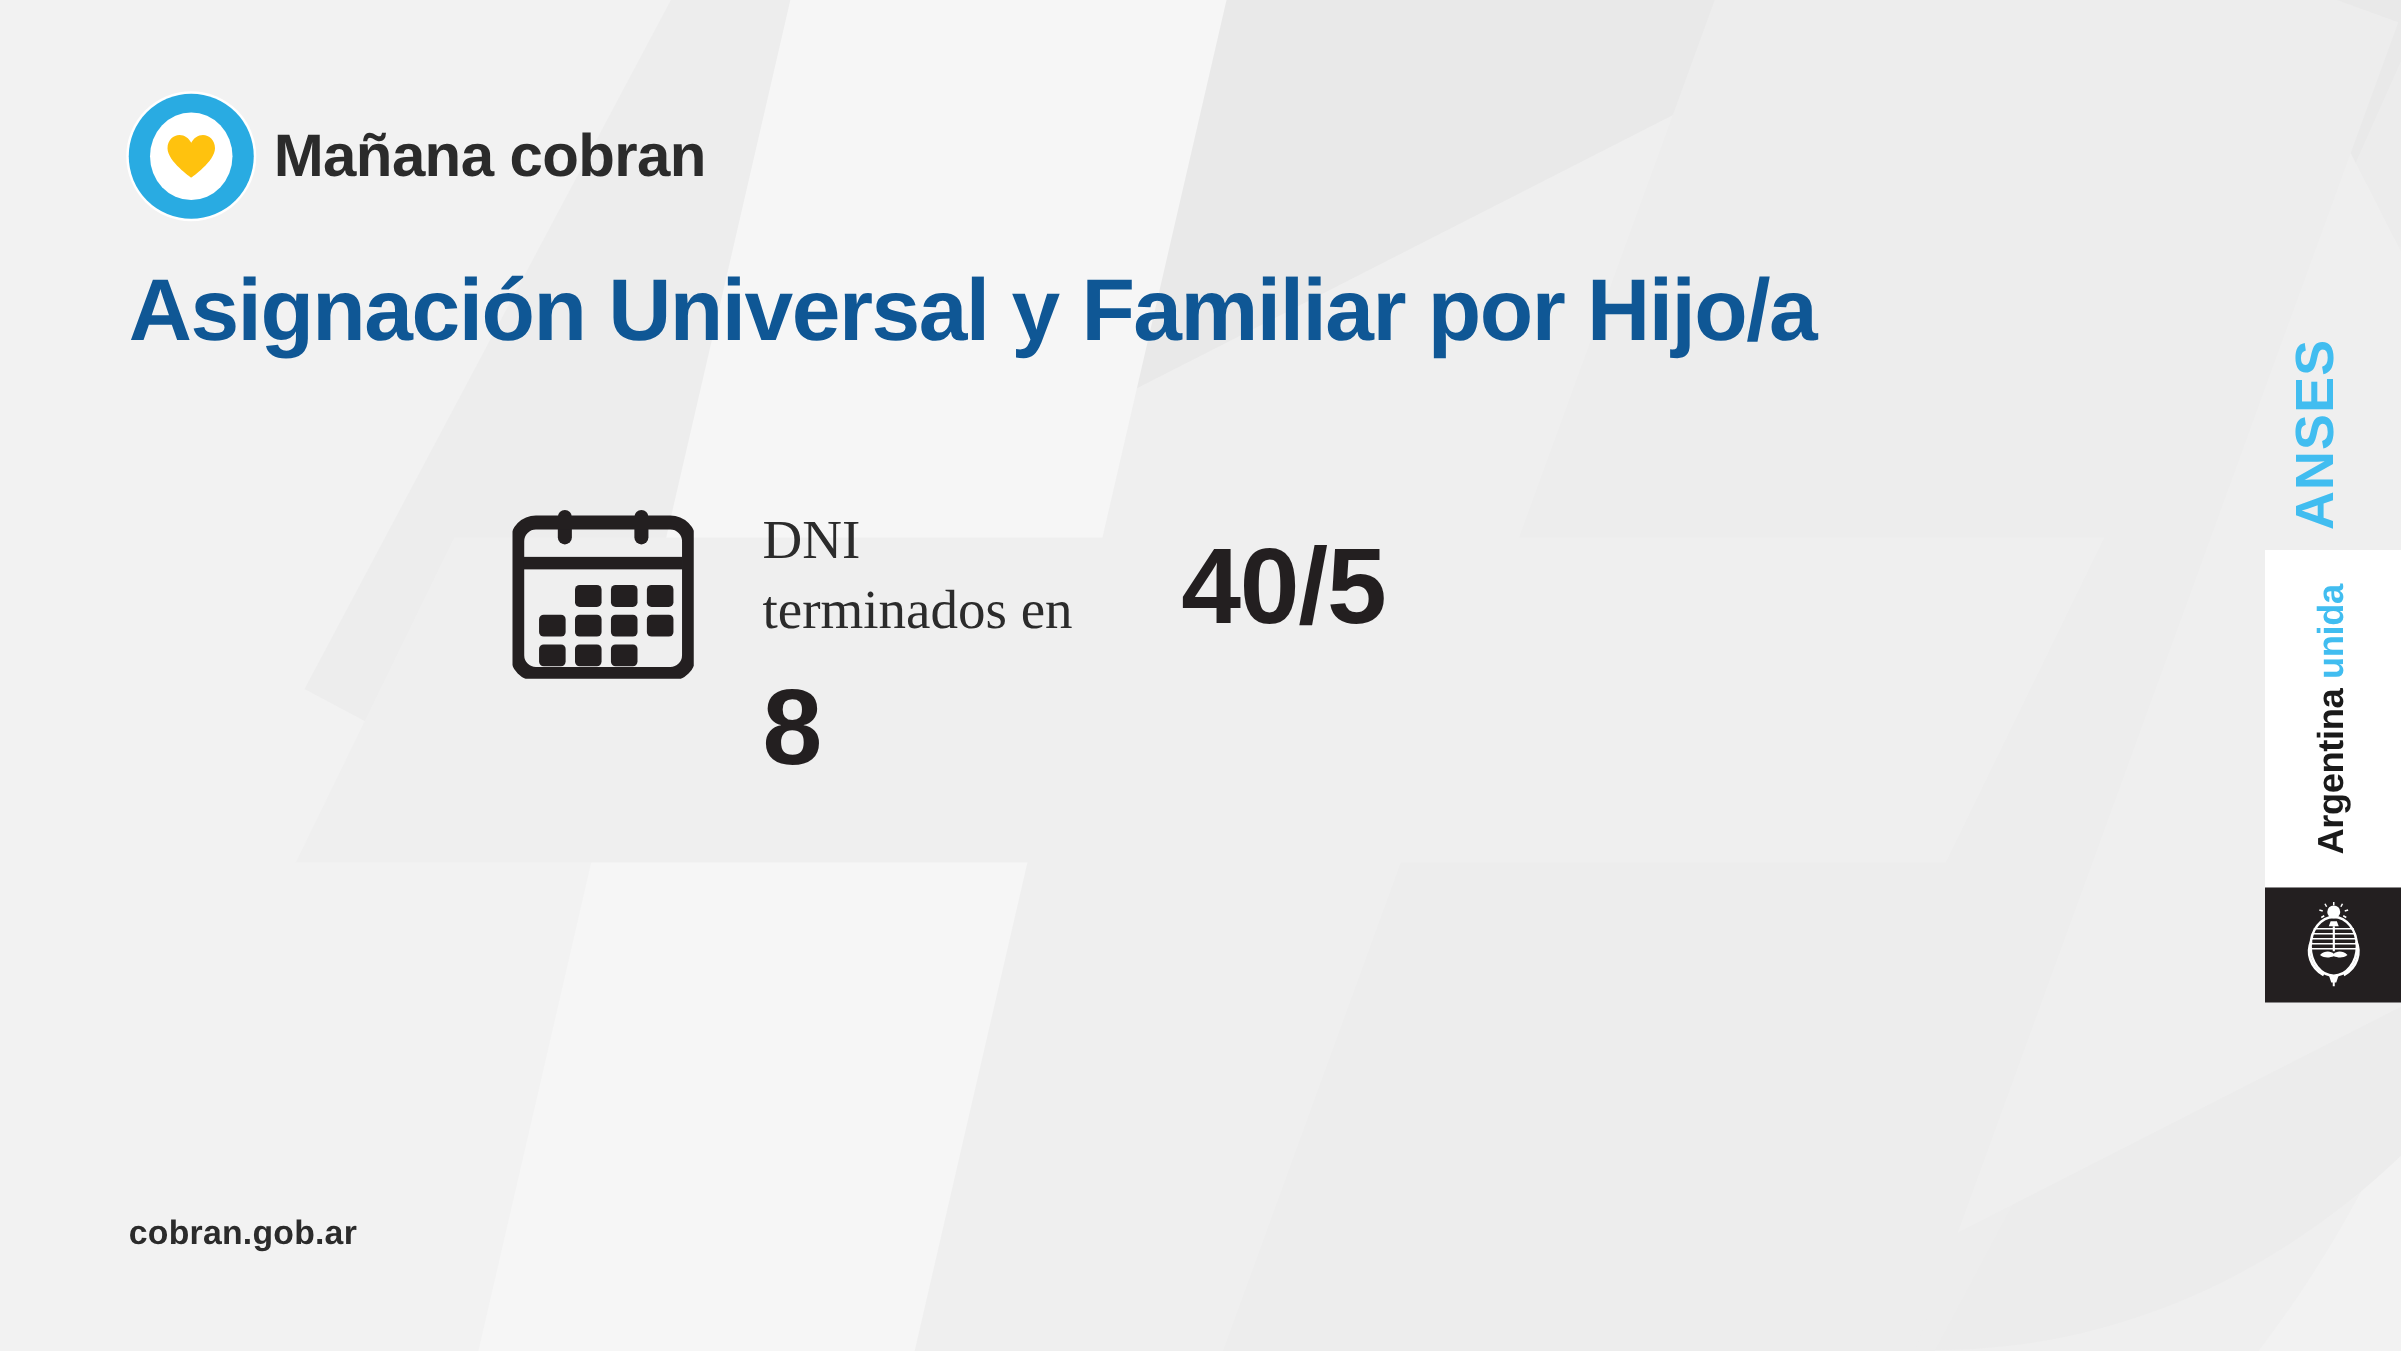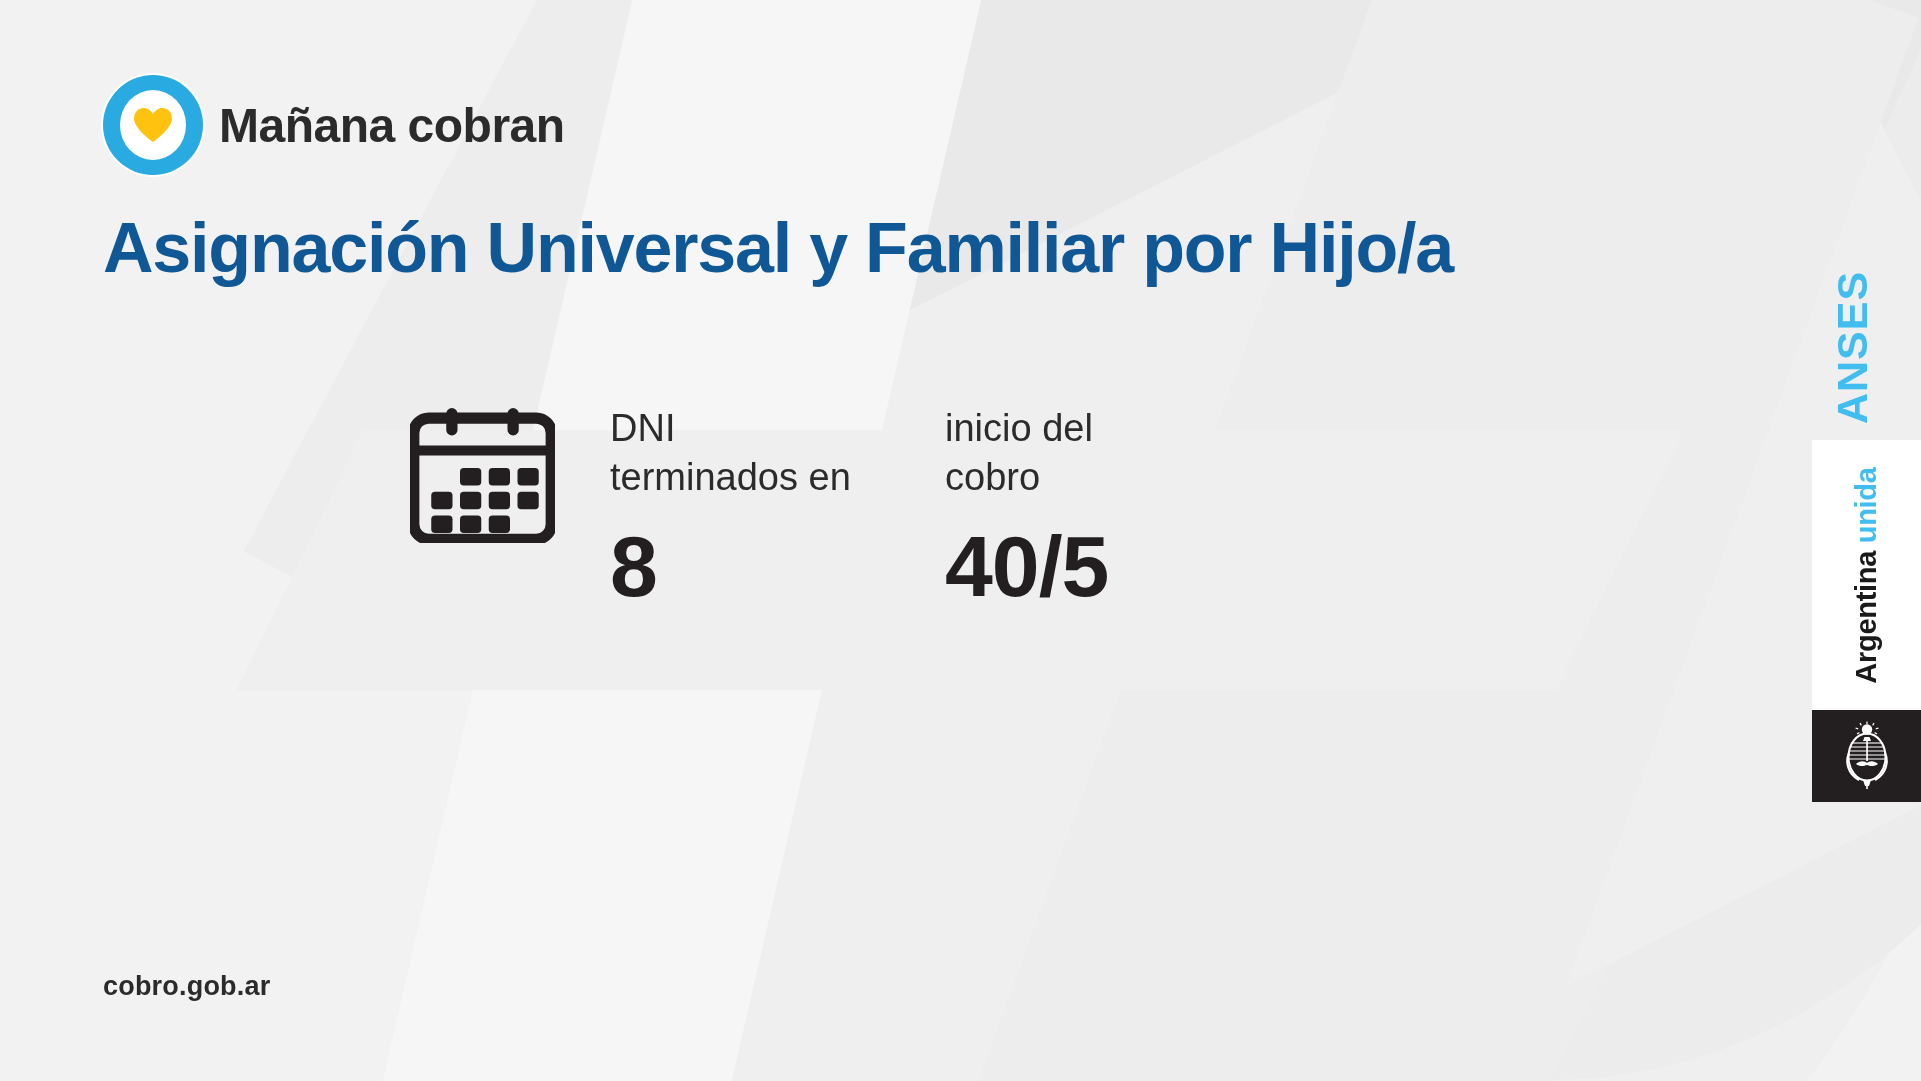--- a/index.html
+++ b/index.html
@@ -155,25 +155,26 @@
   .cal-wrap {
     width: 200px;
     padding-top: 8px;
   }
   .info-col {
     padding-top: 4px;
   }
   .info-col.col-dni { width: 335px; }
   .info-col.col-date { width: 340px; }
   .info-label {
-    font-size: 38px;
+    font-size: 44px;
     line-height: 1.28;
     color: #2b2b2b;
     font-weight: normal;
     white-space: pre-line;
+    font-family: Liberation Serif, serif;
   }
   .info-value {
     margin-top: 22px;
     font-size: 86px;
     font-weight: bold;
     color: #231f20;
     letter-spacing: -1px;
     line-height: 1;
   }
 
@@ -308,28 +309,26 @@
       </svg>
     </div>
 
     <div class="info-col col-dni">
       <div class="info-label">DNI
 terminados en</div>
       <div class="info-value">8</div>
     </div>
 
     <div class="info-col col-date">
-      <div class="info-label">inicio del
-cobro</div>
       <div class="info-value">40/5</div>
     </div>
 
   </div>
 
-  <div class="site-url">cobro.gob.ar</div>
+  <div class="site-url">cobran.gob.ar</div>
 
   <div class="rail">
 
     <div class="anses-word">
       <span>ANSES</span>
     </div>
 
     <div class="arg-block">
       <div class="rot">
         <span class="arg-dark">Argentina</span><span class="arg-dark"> </span><span class="arg-blue">unida</span>

